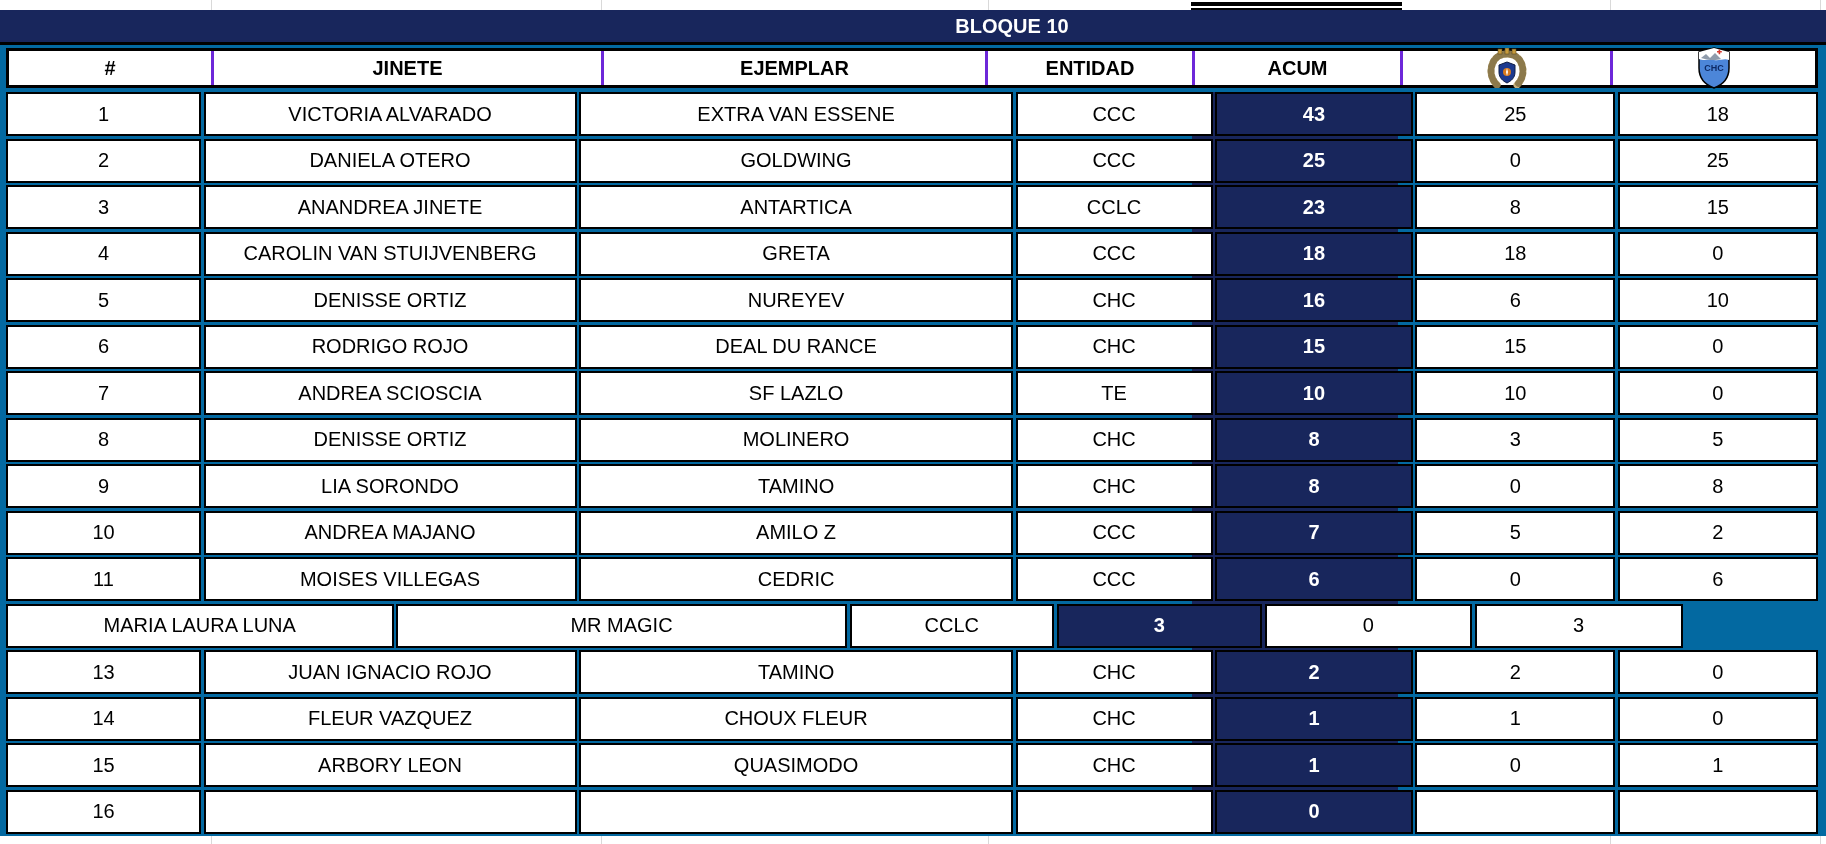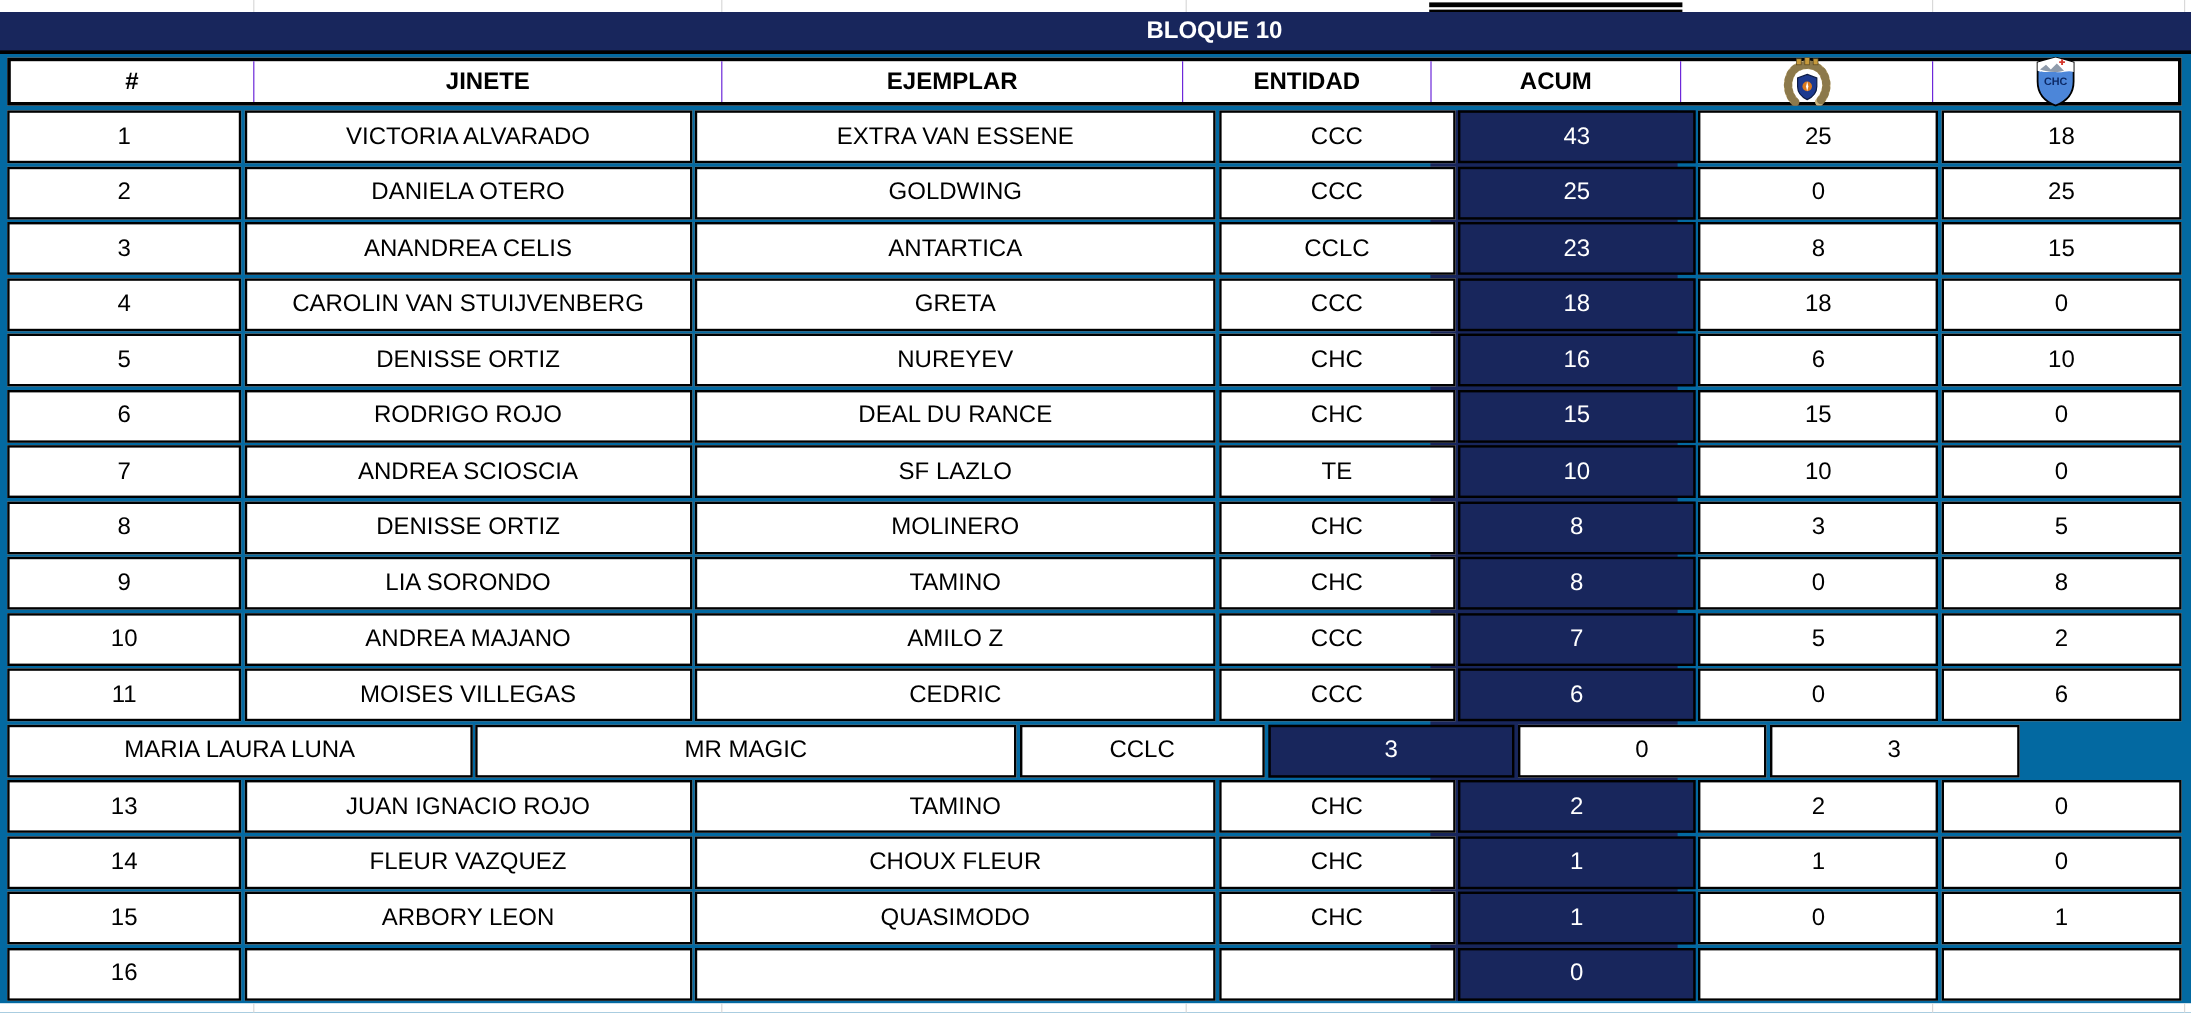--- a/index.html
+++ b/index.html
@@ -30,40 +30,40 @@
   
   .headrow{
     position:absolute;left:6px;top:48px;width:1812px;height:40px;
     box-sizing:border-box;border:3px solid #000;background:#fff;
     display:flex;align-items:stretch;
   }
   .hcell{
     box-sizing:border-box;display:flex;align-items:center;justify-content:center;
     font-size:20px;font-weight:700;color:#000;
   }
-  .hcell + .hcell{border-left:1px solid #6d28d9;}
+  .hcell + .hcell{border-left:3px solid #6d28d9;}
   .h0{width:202px;}.h1{width:390px;}.h2{width:384px;}.h3{width:207px;text-align:center;}
   .h4{width:208px;}.h5{width:210px;}.h6{flex:1;}
 
   
   .acumstrip{position:absolute;left:1192px;top:92px;width:205.5px;height:741.5px;z-index:0;}
 
   
   .rows{
     position:absolute;left:6px;top:92px;width:1812px;z-index:1;
     display:flex;flex-direction:column;gap:2.5px;
   }
   .row{display:flex;gap:2.5px;height:44px;}
   .cell{
     box-sizing:border-box;border:2.5px solid #000;background:#fff;
     display:flex;align-items:center;justify-content:center;
     font-size:20px;color:#000;white-space:nowrap;overflow:hidden;
   }
   .c0{width:202.5px;}.c1{width:387.5px;}.c2{width:451px;}.c3{width:204.5px;}
-  .c4{width:205.5px;color:#fff;font-weight:400;}
+  .c4{width:205.5px;color:#fff;font-weight:700;}
   .c5{width:207.5px;}.c6{width:208px;}
 
   .logo{display:block;}
 </style>
 </head>
 <body>
 
 <div class="sheet">
 
   <div class="strip top">
@@ -125,21 +125,21 @@
       <div class="cell c0">2</div>
       <div class="cell c1">DANIELA OTERO</div>
       <div class="cell c2">GOLDWING</div>
       <div class="cell c3">CCC</div>
       <div class="cell c4" style="background:#18265c">25</div>
       <div class="cell c5">0</div>
       <div class="cell c6">25</div>
     </div>
     <div class="row">
       <div class="cell c0">3</div>
-      <div class="cell c1">ANANDREA CELIS</div>
+      <div class="cell c1">ANANDREA JINETE</div>
       <div class="cell c2">ANTARTICA</div>
       <div class="cell c3">CCLC</div>
       <div class="cell c4" style="background:#18265c">23</div>
       <div class="cell c5">8</div>
       <div class="cell c6">15</div>
     </div>
     <div class="row">
       <div class="cell c0">4</div>
       <div class="cell c1">CAROLIN VAN STUIJVENBERG</div>
       <div class="cell c2">GRETA</div>

